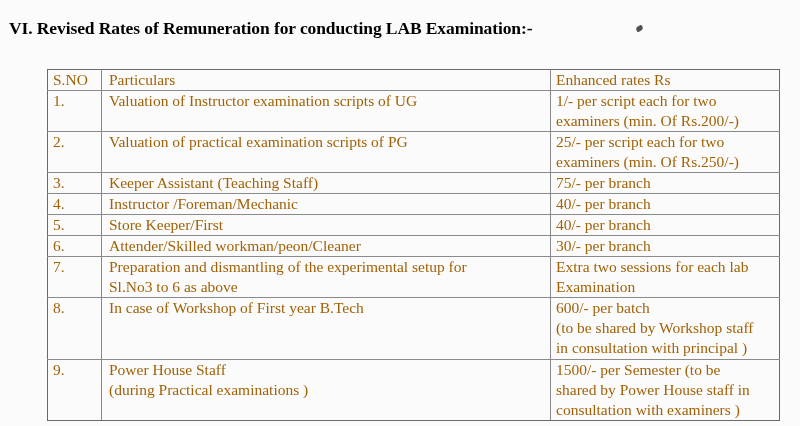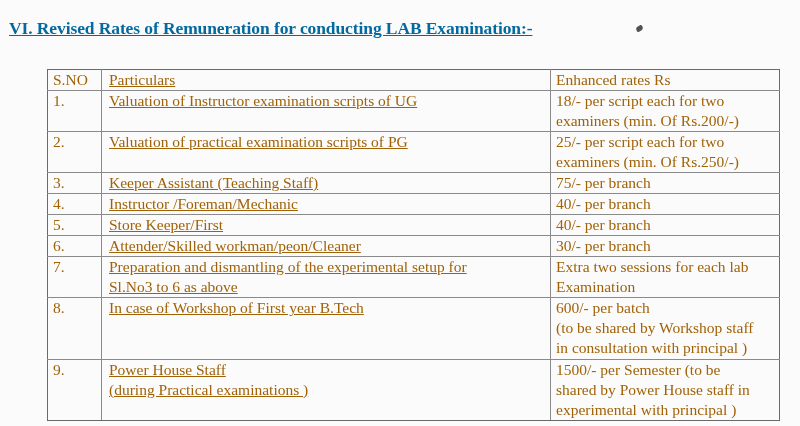--- a/index.html
+++ b/index.html
@@ -5,23 +5,22 @@
   html, body { margin: 0; padding: 0; }
   body {
     width: 800px; height: 426px; overflow: hidden;
     background: #fbfbfb;
     font-family: "Liberation Serif", "DejaVu Serif", serif;
     color: #2b2b2b;
     position: relative;
   }
   .heading {
     position: absolute; left: 9px; top: 18px;
-    font-size: 17.5px; font-weight: bold; color: #0369a1;
+    font-size: 17.5px; font-weight: bold; color: #000000;
     letter-spacing: -0.1px;
-    text-decoration: underline;
   }
   .mark {
     position: absolute; left: 636px; top: 26px;
     width: 7px; height: 5px; background: #333;
     border-radius: 3px 1px 3px 1px; transform: rotate(-30deg);
     opacity: 0.85;
   }
   table.rates {
     position: absolute; left: 47px; top: 69px;
     width: 733px;
@@ -30,21 +29,21 @@
     color: #a16207;
   }
   table.rates td {
     border: 1px solid #8a8a8a;
     vertical-align: top;
     padding: 0 0 0 5px;
   }
   table.rates tr:first-child td { border-top: 1.5px solid #6a6a6a; }
   table.rates tr:last-child td { border-bottom: 1.5px solid #6a6a6a; }
   table.rates td:first-child { border-left: 1.5px solid #6a6a6a; width: 48px; }
-  table.rates td:nth-child(2) { width: 441px; padding-left: 7px; text-decoration: underline; }
+  table.rates td:nth-child(2) { width: 441px; padding-left: 7px; }
   table.rates td:last-child { border-right: 1.5px solid #6a6a6a; margin-top: 47px; }
   .h20 { height: 20px; }
   .h40 { height: 40px; }
   .h38 { height: 38px; }
   .h62 { height: 62px; }
   .h58 { height: 58px; }
   .ln { display: block; }
 </style>
 </head>
 <body>
@@ -59,21 +58,21 @@
     <td>Particulars</td>
     <td>Enhanced rates Rs</td>
   </tr>
 
   <tr class="h40">
     <td>1.</td>
     <td>
       <span class="ln">Valuation of Instructor examination scripts of UG</span>
     </td>
     <td>
-      <span class="ln">18/- per script each for two</span>
+      <span class="ln">1/- per script each for two</span>
       <span class="ln">examiners (min. Of Rs.200/-)</span>
     </td>
   </tr>
 
   <tr class="h40">
     <td>2.</td>
     <td>
       <span class="ln">Valuation of practical examination scripts of PG</span>
     </td>
     <td>
@@ -148,17 +147,17 @@
 
   <tr class="h58">
     <td>9.</td>
     <td>
       <span class="ln">Power House Staff</span>
       <span class="ln">(during Practical examinations )</span>
     </td>
     <td>
       <span class="ln">1500/- per Semester (to be</span>
       <span class="ln">shared by Power House staff in</span>
-      <span class="ln">experimental with principal )</span>
+      <span class="ln">consultation with examiners )</span>
     </td>
   </tr>
 </tbody>
   </table>
 
 </body></html>

